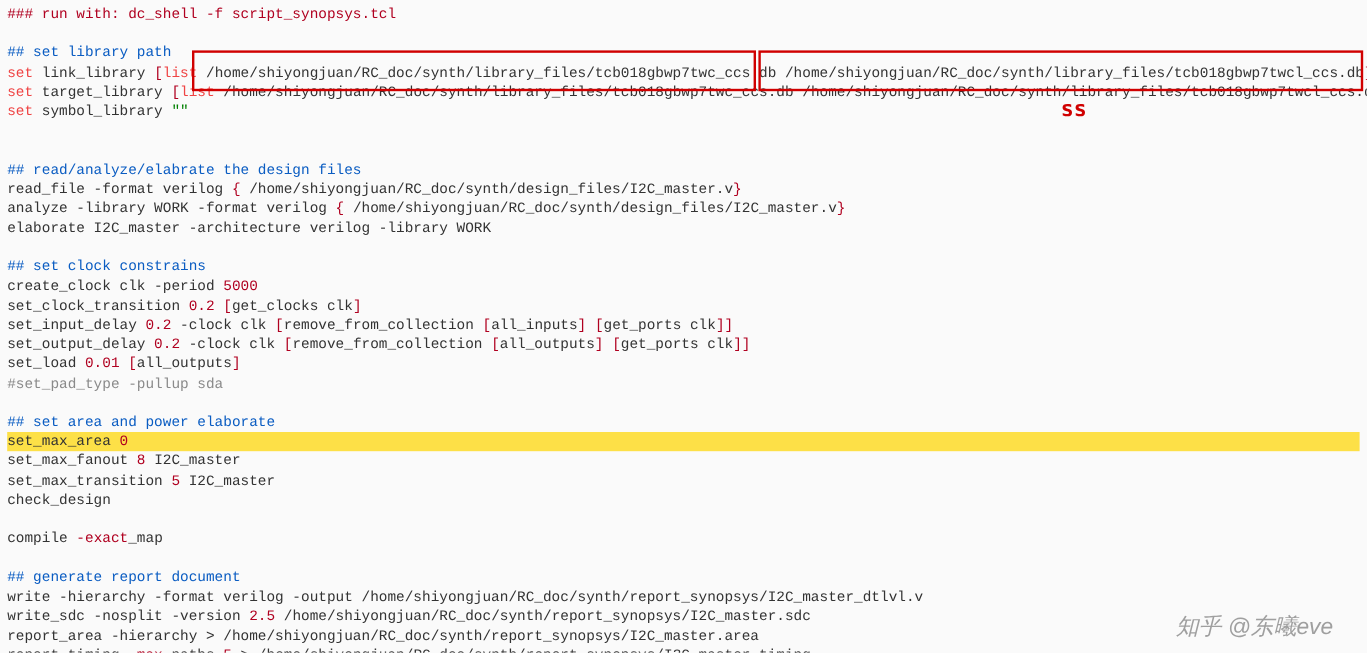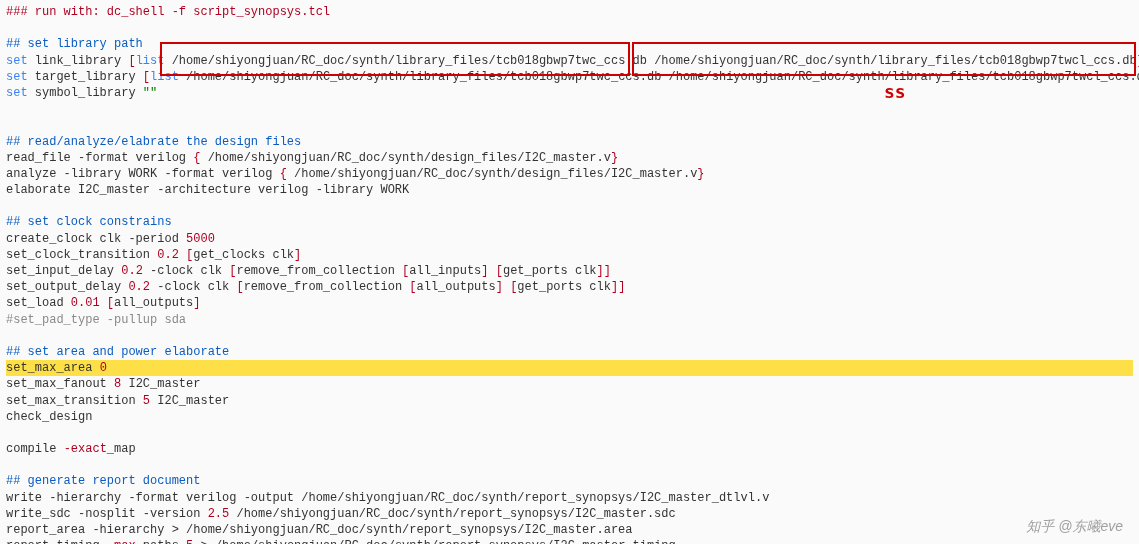--- a/index.html
+++ b/index.html
@@ -11,21 +11,21 @@
     color: #333;
     background: #fafafa;
     white-space: nowrap;
     position: relative;
     width: 1139px;
     height: 544px;
     box-sizing: border-box;
     overflow: hidden;
   }
   .line { display: block; }
-  .kw { color: #3b82f6; }          
+  .kw { color: #ef4444; }          
   .cmt-red { color: #b00020; }     
   .cmt-blue { color: #0a5cc2; }    
   .cmt-gray { color: #8a8a8a; }    
   .num { color: #b00020; }
   .punc { color: #b00020; }
   .str { color: #008000; }
   .highlighted { background: #fde047; display: inline-block; width: 100%; }
   .box1, .box2 {
     position: absolute;
     border: 2px solid #d00000;
@@ -37,24 +37,24 @@
     position: absolute;
     left: 884px;
     top: 80px;
     color: #d00000;
     font-weight: bold;
     font-family: Consolas, monospace;
     font-size: 18px;
   }
   .watermark {
     position: absolute;
-    right: 16px;
+    right: 28px;
     bottom: 8px;
     font-family: "Microsoft YaHei", sans-serif;
-    font-size: 14px;
+    font-size: 19px;
     color: rgba(120,120,120,0.7);
     font-style: italic;
   }
 </style>
 </head>
 <body>
 
 
 
 <div class="box1"></div>

